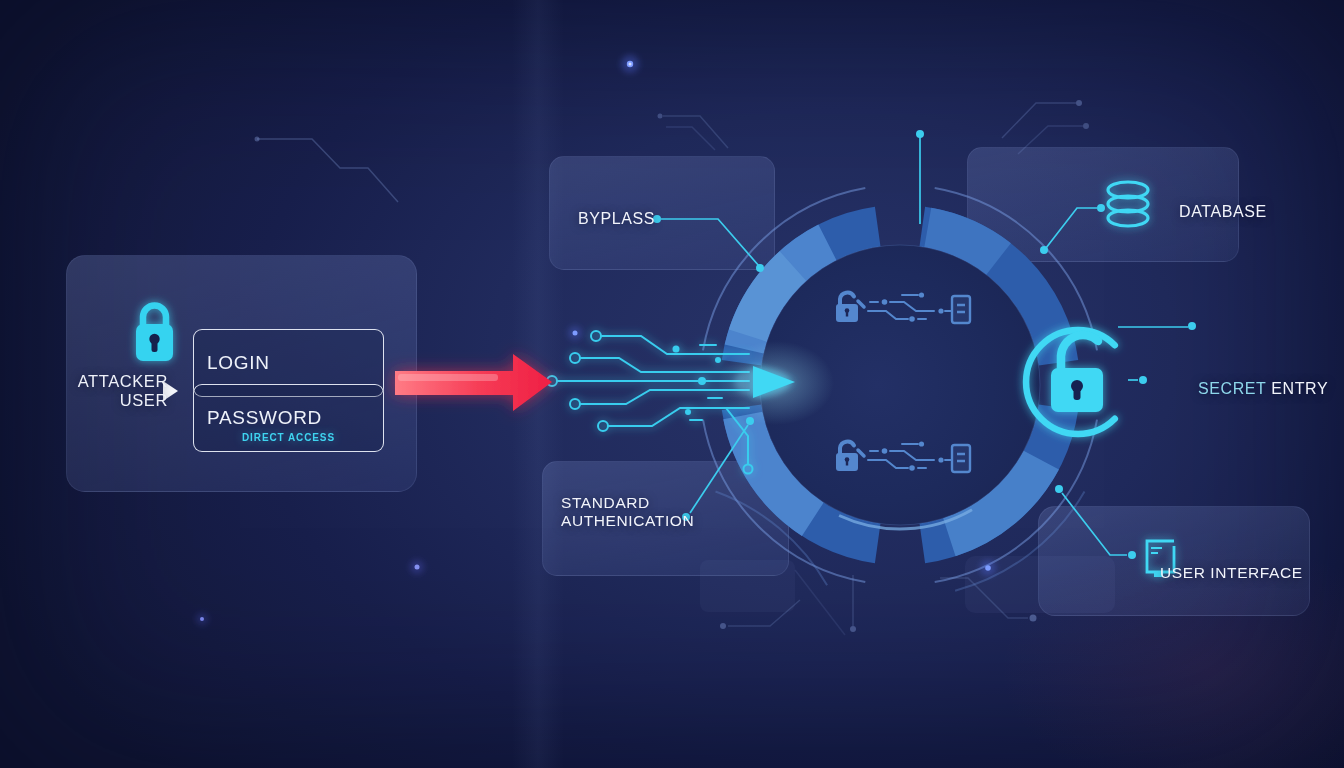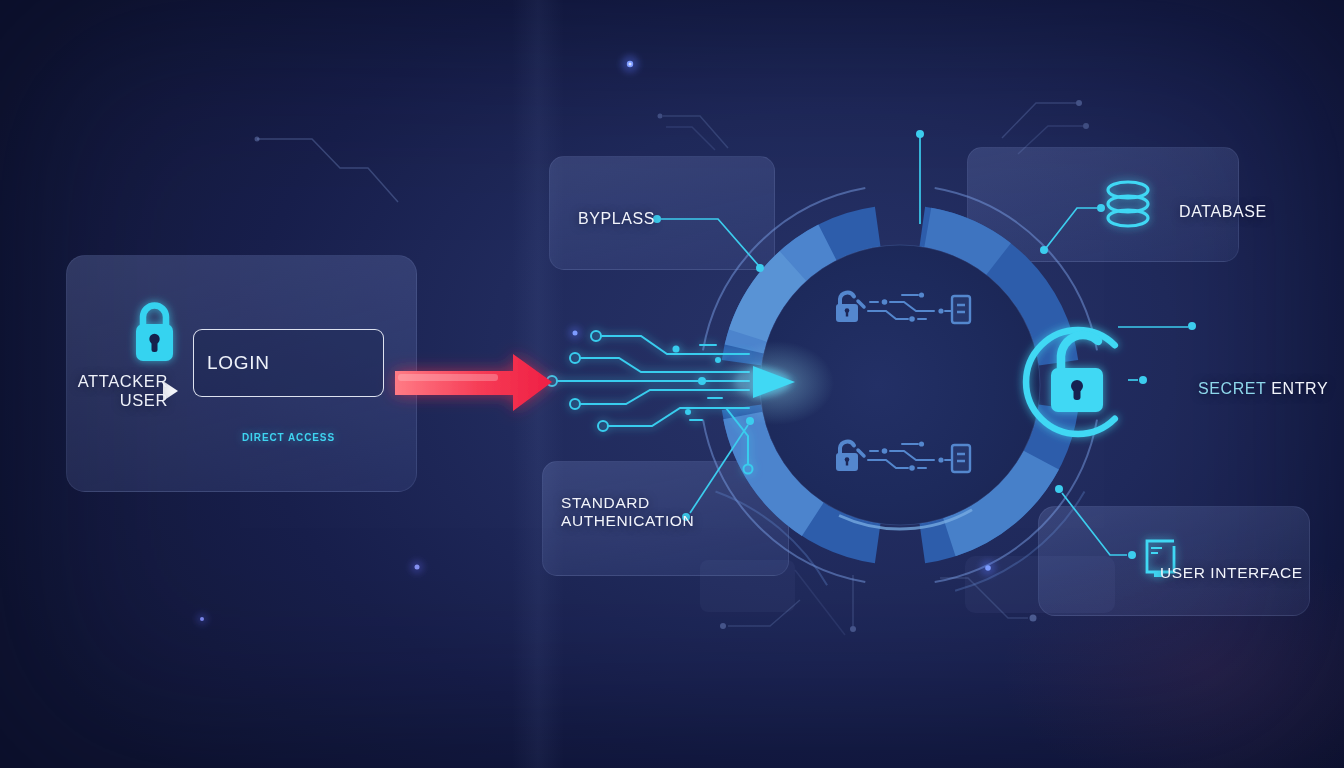--- a/index.html
+++ b/index.html
@@ -289,20 +289,21 @@
         </g>
     </g>
   </svg>
 
   <div class="label attacker-label">
     <span>ATTACKER</span><br>
     <span>USER</span>
   </div>
 
   <input class="field login" value="LOGIN" style="">
+  <input class="field password" value="PASSWORD" style="">
 
   <div class="label direct-access">DIRECT ACCESS</div>
 
   <div class="label byplass-label">BYPLASS</div>
 
   <div class="label std-label">
     <span>STANDARD</span><br>
     <span>AUTHENICATION</span>
   </div>
 

